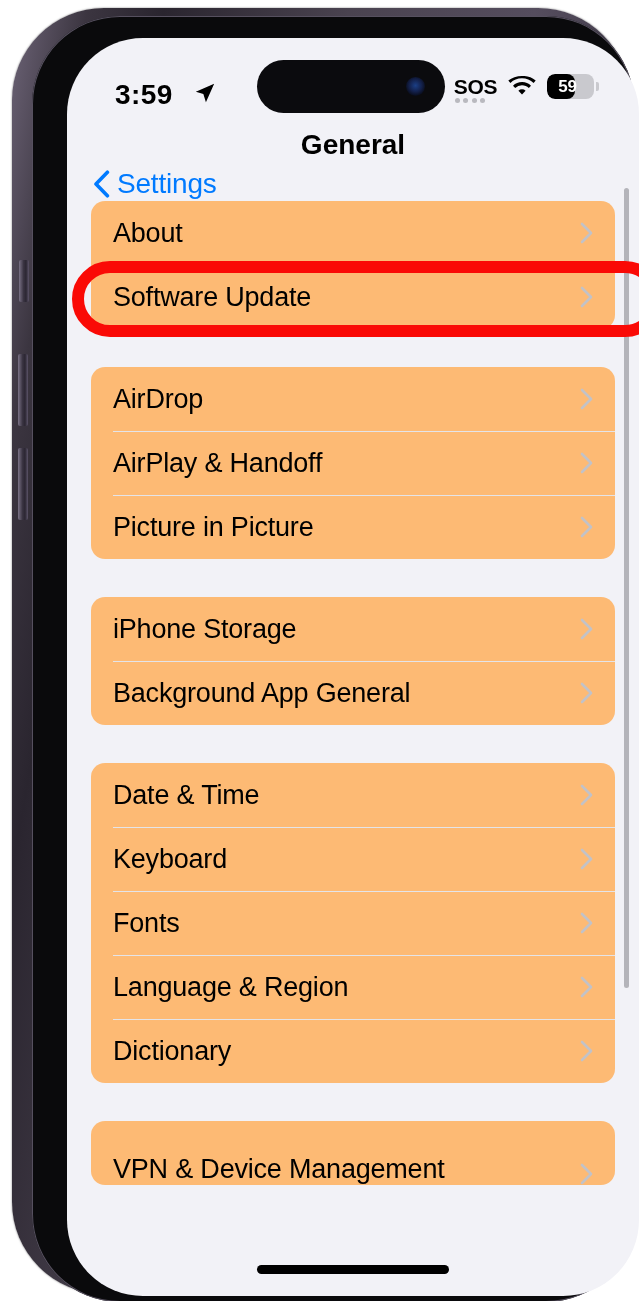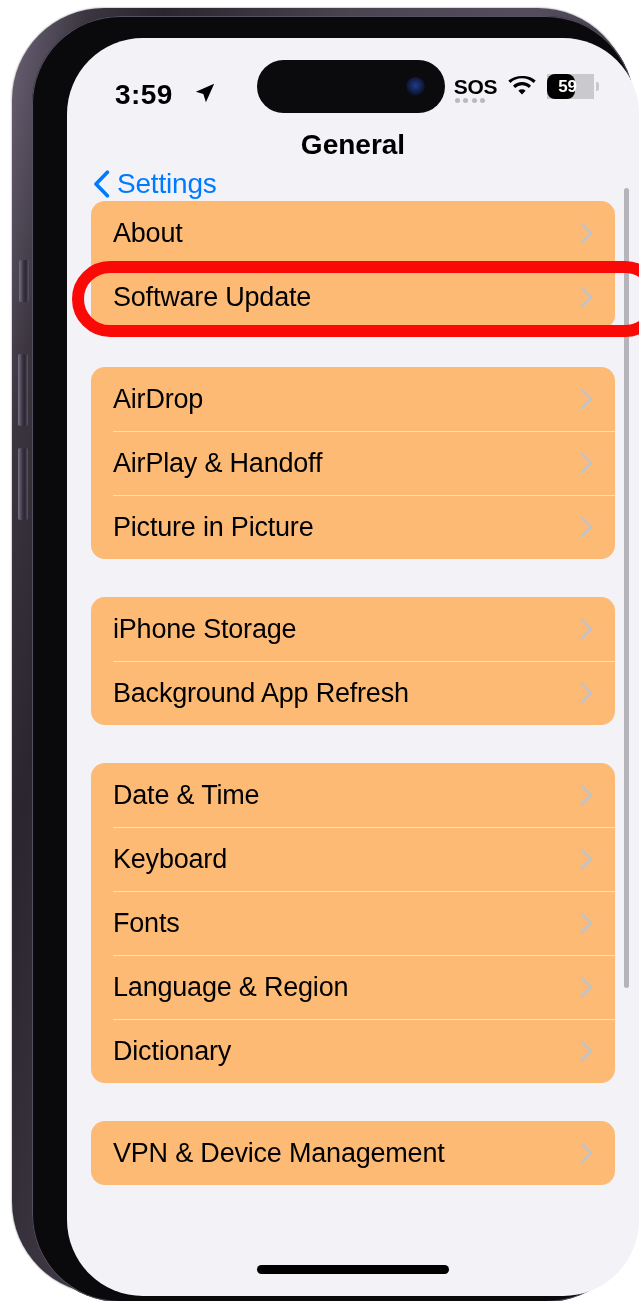--- a/index.html
+++ b/index.html
@@ -67,21 +67,21 @@
   }
 
   #status-right { position: absolute; right: 45px; top: 36px; display: flex; align-items: center; gap: 11px; }
   #sos-indicator { position: relative; }
   #sos-label { font-size: 21px; font-weight: bold; color: #000; letter-spacing: -.4px; }
   #sos-dots { position: absolute; left: 1px; top: 23px; display: flex; gap: 3.5px; }
   #sos-dots i { width: 5px; height: 5px; border-radius: 50%; background: #b9b9bf; display: block; }
   #wifi-icon { width: 28px; height: 21px; }
   #battery-indicator {
     position: relative; width: 47px; height: 25px;
-    border-radius: 0; background: #c9c9ce; overflow: hidden; padding-left: 20px;
+    border-radius: 8px; background: #c9c9ce; overflow: hidden; padding-left: 20px;
   }
   #battery-fill {
     position: absolute; left: 0; top: 0; bottom: 0;
     background: #000; border-radius: 8px;
   }
   #battery-level {
     position: absolute; left: 0; top: 0; width: 100%; height: 100%;
     display: flex; align-items: center; justify-content: center;
     font-size: 17px; font-weight: bold; color: #fff; letter-spacing: -.3px;
     padding-right: 6px;
@@ -128,21 +128,21 @@
   }
   .settings-row + .settings-row::before {
     content: ""; position: absolute; left: 22px; right: 0; top: 0;
     height: 1px; background: #e4e4e8;
   }
   .row-label { font-size: 27px; color: #000; letter-spacing: -.2px; flex: 1; }
   .row-chevron-icon { width: 13px; height: 22px; flex: none; }
 
   
   #group-bottom { margin-bottom: 0; }
-  #group-bottom .settings-row { height: 64px; }
+  #group-bottom .settings-row { height: 64px; align-items: flex-end; }
 
   
   #highlight-oval {
     position: absolute;
     left: -19px; top: 60px;
     width: 591px; height: 76px;
     border: 12px solid #fa0a06;
     border-radius: 42px;
     z-index: 7;
     pointer-events: none;
@@ -255,21 +255,21 @@
             </div>
           </div>
           <div class="settings-group" id="group-storage">
             <div class="settings-row">
               <span class="row-label">iPhone Storage</span>
               <svg class="row-chevron-icon" viewBox="0 0 13 22">
                 <path d="M2 2l9 9-9 9" fill="none" stroke="#c2c2c7" stroke-width="2.6" stroke-linecap="round" stroke-linejoin="round"></path>
               </svg>
             </div>
             <div class="settings-row">
-              <span class="row-label">Background App Refresh</span>
+              <span class="row-label">Background App General</span>
               <svg class="row-chevron-icon" viewBox="0 0 13 22">
                 <path d="M2 2l9 9-9 9" fill="none" stroke="#c2c2c7" stroke-width="2.6" stroke-linecap="round" stroke-linejoin="round"></path>
               </svg>
             </div>
           </div>
           <div class="settings-group" id="group-localization">
             <div class="settings-row">
               <span class="row-label">Date &amp; Time</span>
               <svg class="row-chevron-icon" viewBox="0 0 13 22">
                 <path d="M2 2l9 9-9 9" fill="none" stroke="#c2c2c7" stroke-width="2.6" stroke-linecap="round" stroke-linejoin="round"></path>

